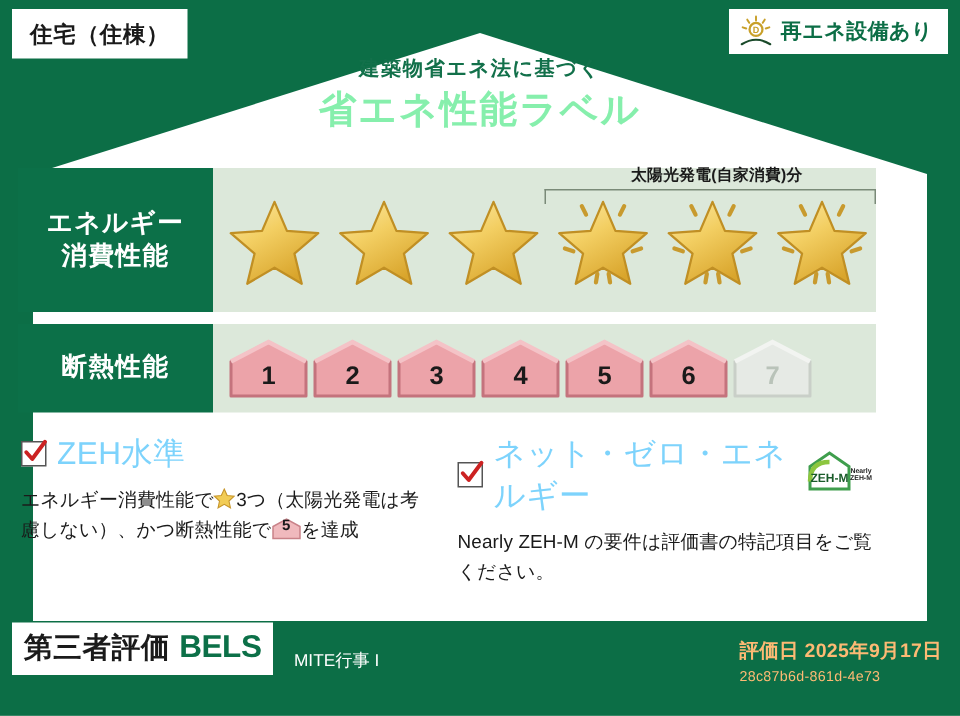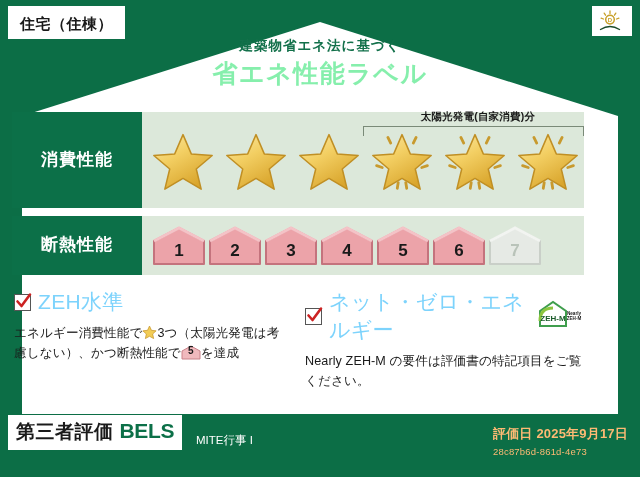--- a/index.html
+++ b/index.html
@@ -295,33 +295,35 @@
           <line x1="6.2" y1="3.1" x2="7.5" y2="5.2"></line>
           <line x1="17.8" y1="3.1" x2="16.5" y2="5.2"></line>
           <line x1="3.1" y1="8.2" x2="5.5" y2="9"></line>
           <line x1="20.9" y1="8.2" x2="18.5" y2="9"></line>
         </g>
         <circle cx="12" cy="9.6" r="4.3" fill="none" stroke="#c8a02a" stroke-width="1.5"></circle>
         <text x="12" y="12.3" font-size="6" font-weight="bold" fill="#c8a02a" text-anchor="middle" font-family="Liberation Sans, sans-serif">D</text>
         <path d="M2.5 19.5 Q12 13.5 21.5 19.5" fill="none" stroke="#1a4a2a" stroke-width="1.4" stroke-linecap="round"></path>
       </svg>
     </span>
+    <span class="txt">再エネ設備あり</span>
   </div>
 
   <div class="house-body"></div>
 
   <div class="house-inner">
 
     <div class="title-wrap">
       <div class="title-sub">建築物省エネ法に基づく</div>
       <div class="title-main">省エネ性能ラベル</div>
     </div>
 
     <div class="perf-row row-energy">
       <div class="row-label">
+        <span>エネルギー</span>
         <span class="l2">消費性能</span>
       </div>
       <div class="row-value">
         <div class="bracket"></div>
         <div class="bracket-label">太陽光発電(自家消費)分</div>
         <div class="stars" id="stars-container">
             <div class="star-cell">
               <svg class="star-svg" viewBox="0 0 70 68">
                 <defs>
                   <linearGradient id="g0" x1="0" y1="0" x2="0.6" y2="1">

